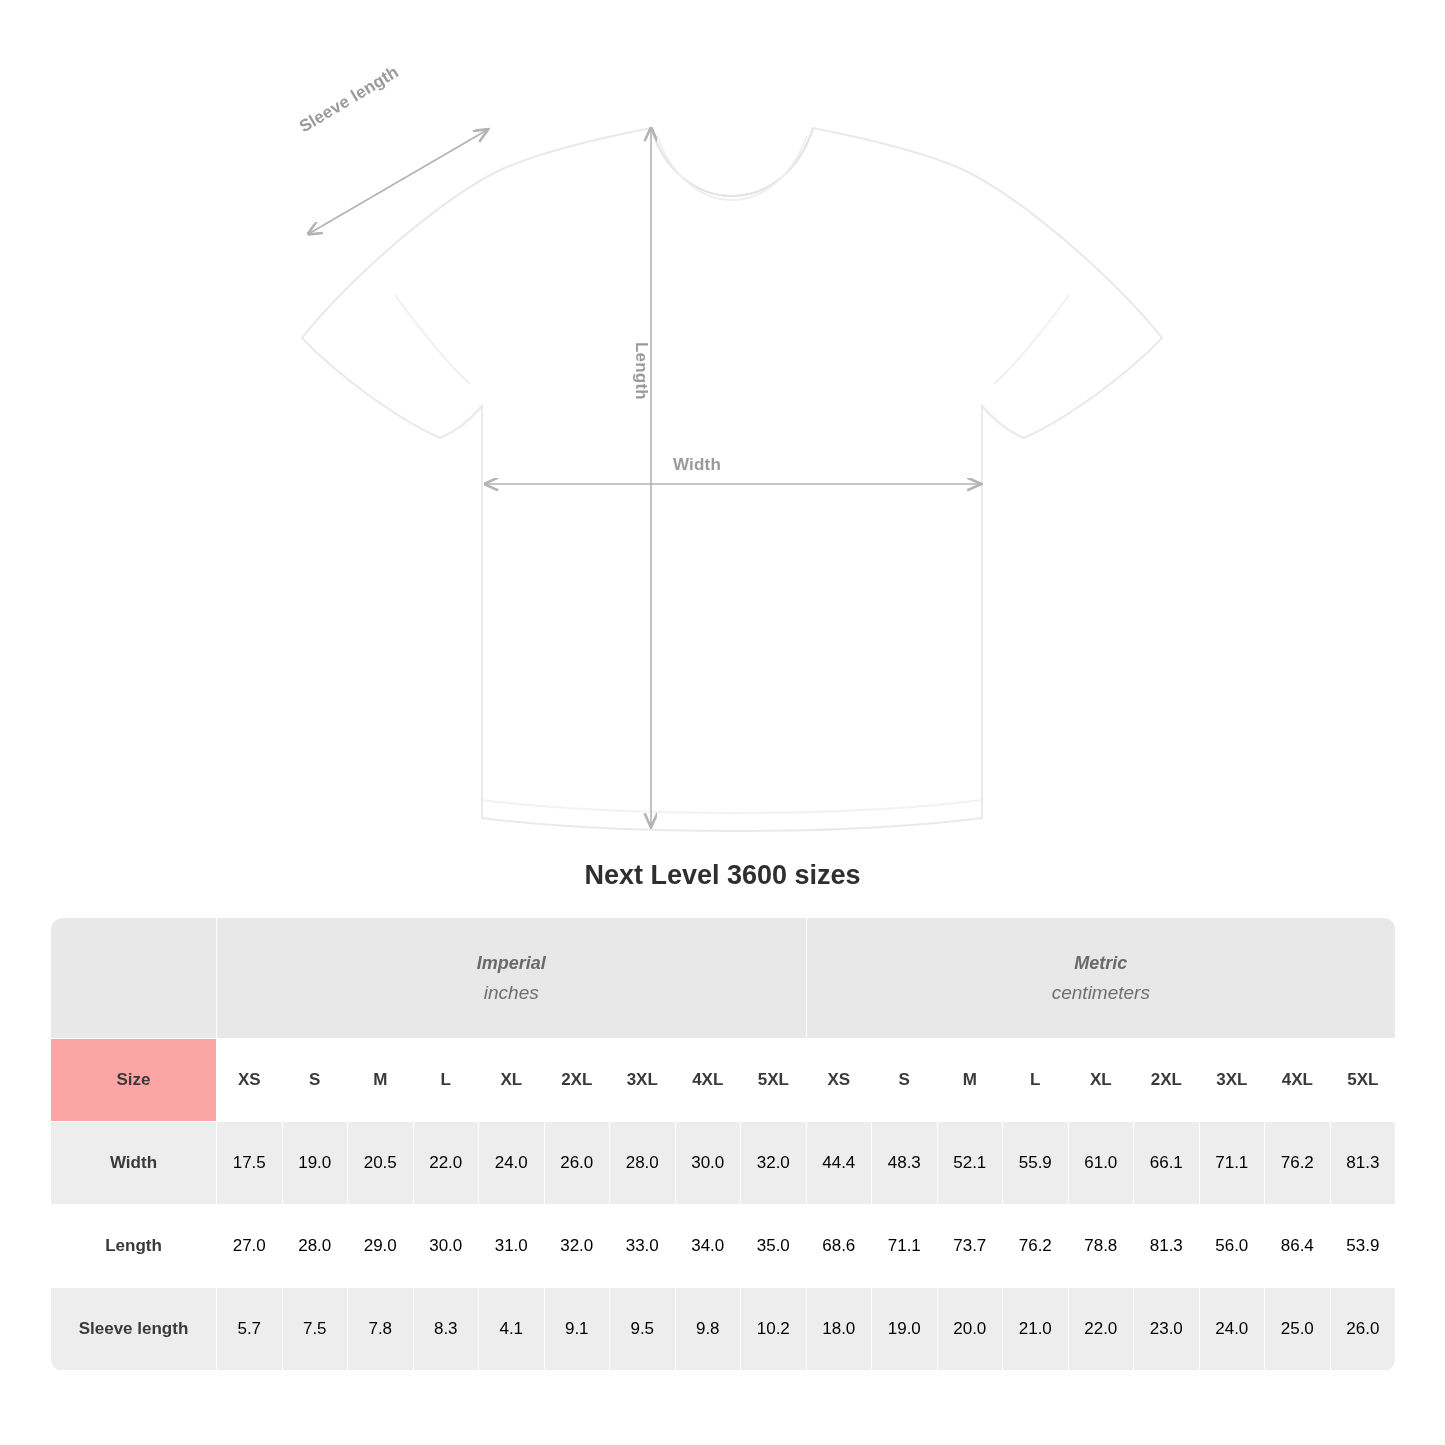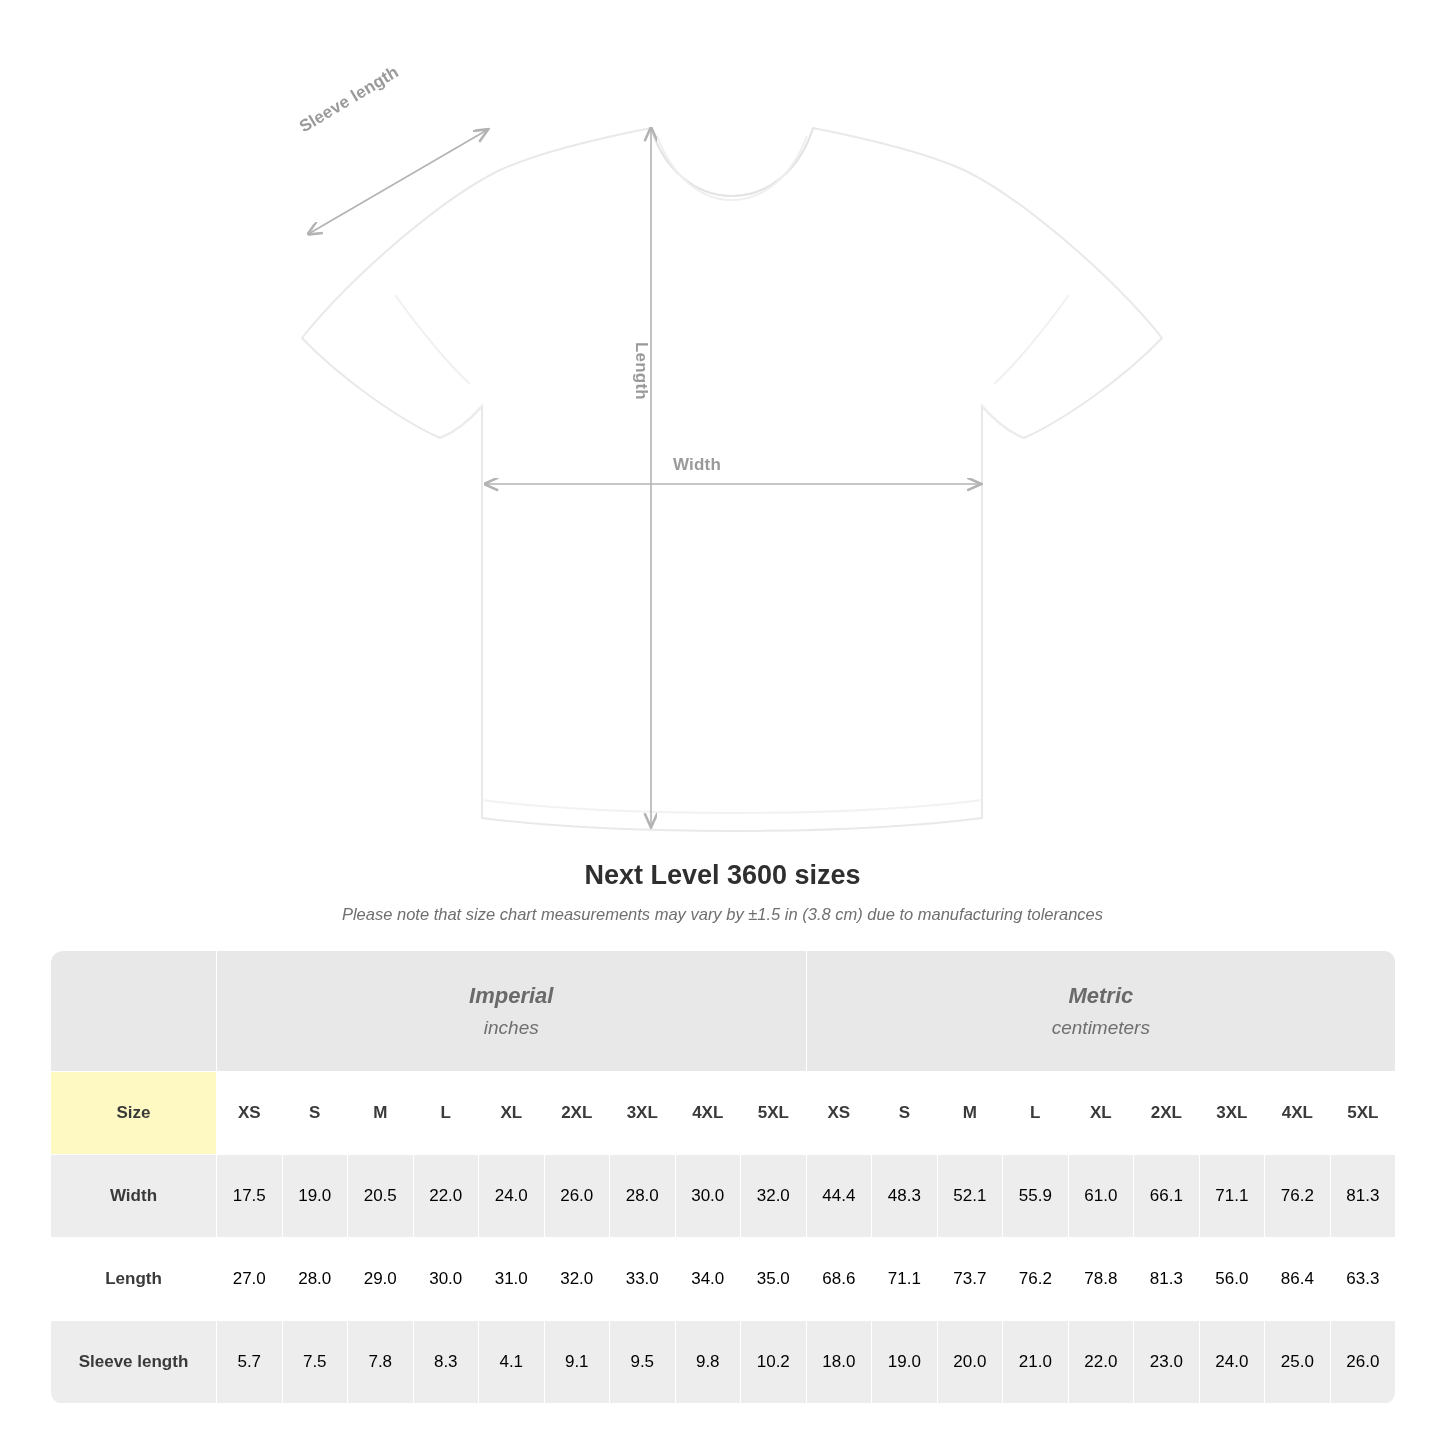--- a/index.html
+++ b/index.html
@@ -91,41 +91,41 @@
     border: 1px solid #ffffff;
     text-align: center;
     vertical-align: middle;
   }
   .unit-head {
     background: #e8e8e8;
     height: 118px;
     color: #6a6a6a;
   }
   .unit-head .unit-name {
-    font-size: 22px;
+    font-size: 18px;
     font-weight: bold;
     font-style: italic;
     display: block;
   }
   .unit-head .unit-sub {
     font-size: 19px;
     font-style: italic;
     display: block;
     margin-top: 8px;
     color: #6f6f6f;
   }
   .row-label {
     background: #e8e8e8;
     font-size: 17px;
     font-weight: bold;
     color: #3a3a3a;
     width: 166px;
   }
   tr.r-size td { height: 80px; background: #ffffff; }
-  tr.r-size td.row-label { background: #fef9c3; }
+  tr.r-size td.row-label { background: #fca5a5; }
   tr.r-width td { height: 80px; background: #ededed; }
   tr.r-length td { height: 80px; background: #ffffff; }
   tr.r-sleeve td { height: 80px; background: #ededed; }
   .size-head {
     font-size: 17px;
     font-weight: bold;
     color: #3a3a3a;
     margin-top: 16px;
   }
   .val {
@@ -198,21 +198,20 @@
       </svg>
     </div>
 
     <div class="dim-label label-sleeve">Sleeve length</div>
     <div class="dim-label label-length">Length</div>
     <div class="dim-label label-width">Width</div>
   </div>
 
   <div class="title-block">
     <h2 class="chart-title">Next Level 3600 sizes</h2>
-    <p class="chart-note">Please note that size chart measurements may vary by ±1.5 in (3.8 cm) due to manufacturing tolerances</p>
   </div>
 
   <div class="table-wrap">
     <table class="size-table">
       <colgroup>
         <col style="width:166px">
         <col span="18" style="width:65.5px">
       </colgroup>
       <tbody>
 
@@ -284,21 +283,21 @@
           <td class="val">34.0</td>
           <td class="val">35.0</td>
           <td class="val">68.6</td>
           <td class="val">71.1</td>
           <td class="val">73.7</td>
           <td class="val">76.2</td>
           <td class="val">78.8</td>
           <td class="val">81.3</td>
           <td class="val">56.0</td>
           <td class="val">86.4</td>
-          <td class="val">63.3</td>
+          <td class="val">53.9</td>
         </tr>
 
         <tr class="r-sleeve">
           <td class="row-label corner-bl">Sleeve length</td>
           <td class="val">5.7</td>
           <td class="val">7.5</td>
           <td class="val">7.8</td>
           <td class="val">8.3</td>
           <td class="val">4.1</td>
           <td class="val">9.1</td>

